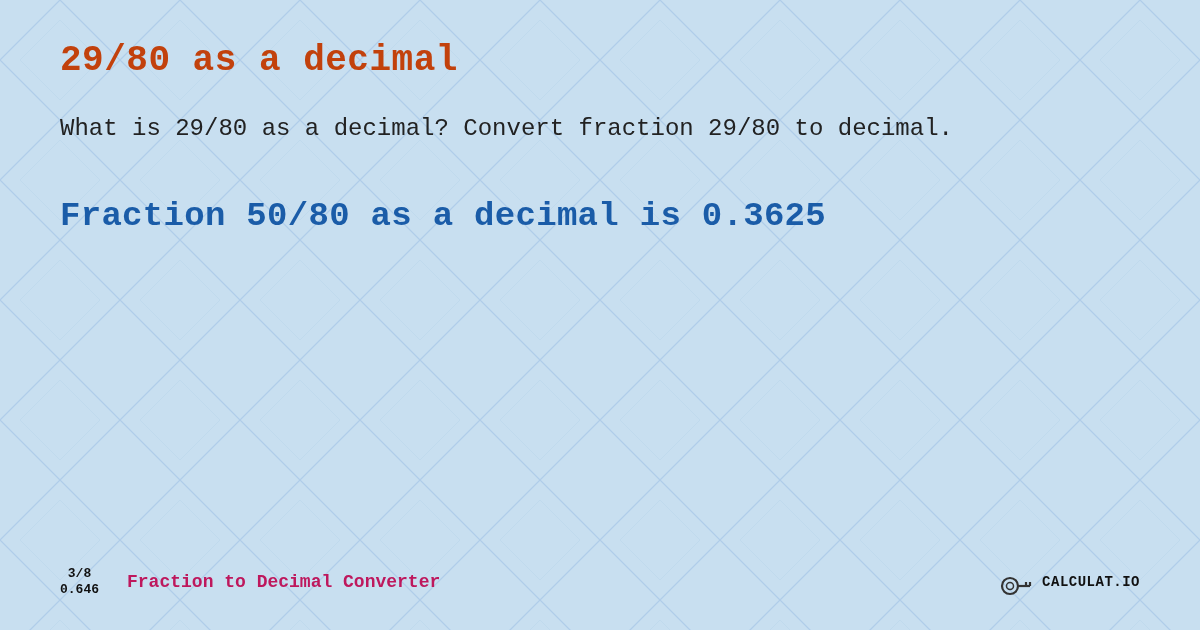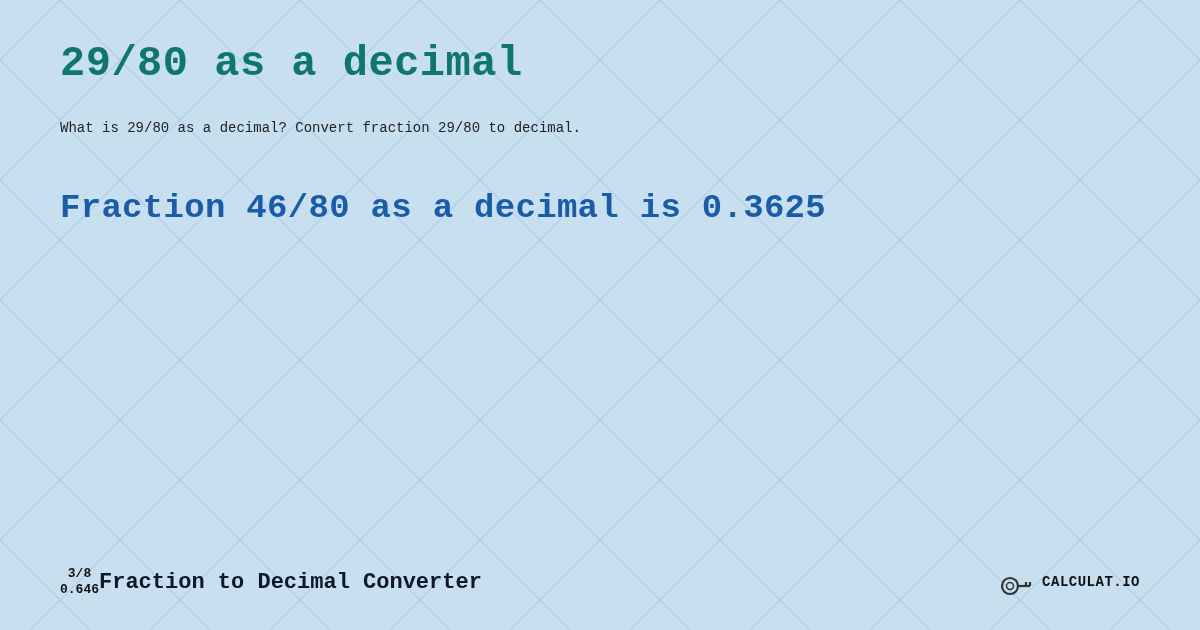--- a/index.html
+++ b/index.html
@@ -30,30 +30,30 @@
     .content {
       position: relative;
       z-index: 1;
       padding: 40px 60px 30px 60px;
       height: 100%;
       display: flex;
       flex-direction: column;
     }
 
     .page-title {
-      font-size: 42px;
+      font-size: 36px;
       font-weight: 900;
-      color: #0f766e;
+      color: #c2410c;
       margin-bottom: 30px;
       letter-spacing: 0.5px;
       font-family: 'Courier New', Courier, monospace;
     }
 
     .description {
-      font-size: 14px;
+      font-size: 24px;
       color: #222;
       line-height: 1.5;
       margin-bottom: 50px;
       font-family: 'Courier New', Courier, monospace;
       max-width: 1050px;
     }
 
     .result-section {
       margin-bottom: auto;
     }
@@ -62,41 +62,41 @@
       font-size: 34px;
       font-weight: 900;
       color: #1a5ca8;
       font-family: 'Courier New', Courier, monospace;
       letter-spacing: 0.3px;
     }
 
     .footer {
       display: flex;
       align-items: center;
-      gap: 0;
+      gap: 28px;
       margin-top: auto;
       padding-top: 20px;
       text-align: right;
     }
 
     .footer-fraction {
       display: flex;
       flex-direction: column;
       align-items: center;
       font-size: 13px;
       font-weight: 700;
       color: #111;
       line-height: 1.2;
       font-family: 'Courier New', Courier, monospace;
     }
 
     .footer-label {
-      font-size: 22px;
+      font-size: 18px;
       font-weight: 900;
-      color: #0f172a;
+      color: #be185d;
       font-family: 'Courier New', Courier, monospace;
     }
 
     .footer-brand {
       margin-left: auto;
       display: flex;
       align-items: center;
       gap: 8px;
     }
 
@@ -132,21 +132,21 @@
   </svg>
 </div>
 
 <div class="content">
 
   <h1 class="page-title">29/80 as a decimal</h1>
 
   <p class="description">What is 29/80 as a decimal? Convert fraction 29/80 to decimal.</p>
 
   <div class="result-section">
-    <p class="result-text">Fraction 46/80 as a decimal is 0.3625</p>
+    <p class="result-text">Fraction 50/80 as a decimal is 0.3625</p>
   </div>
 
   <div class="footer">
     <div class="footer-fraction">
       <span>3/8</span>
       <span>0.646</span>
     </div>
     <span class="footer-label">Fraction to Decimal Converter</span>
 
     <div class="footer-brand">

